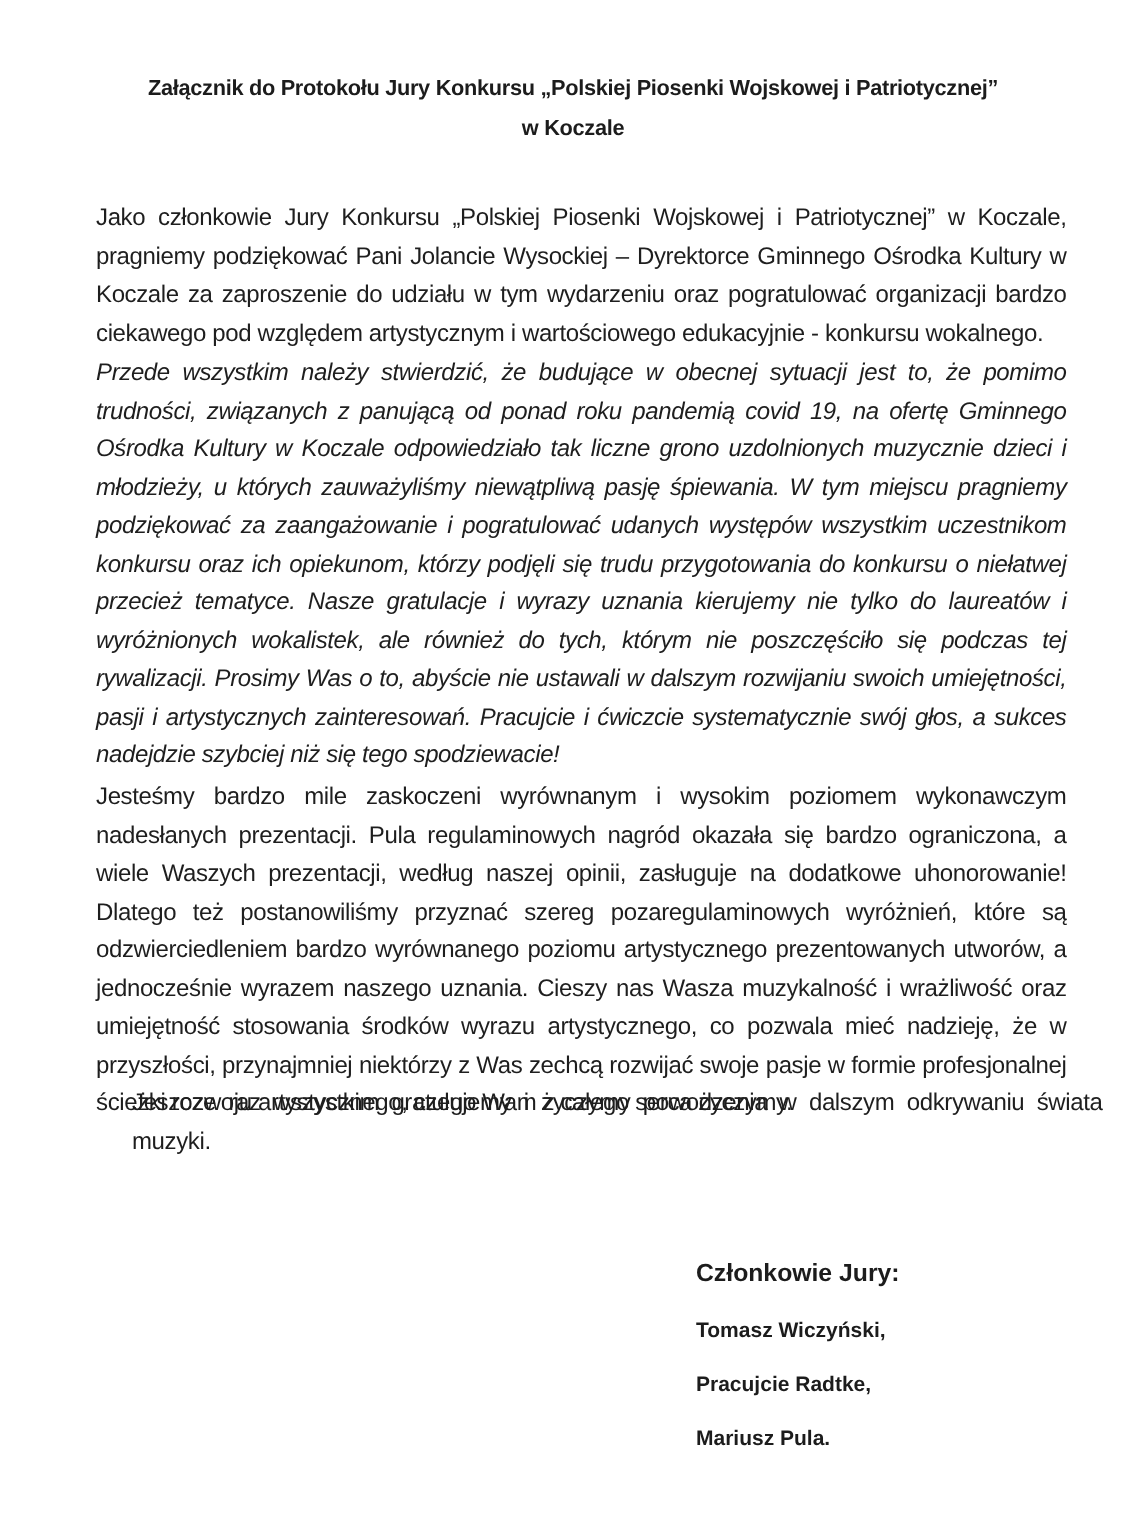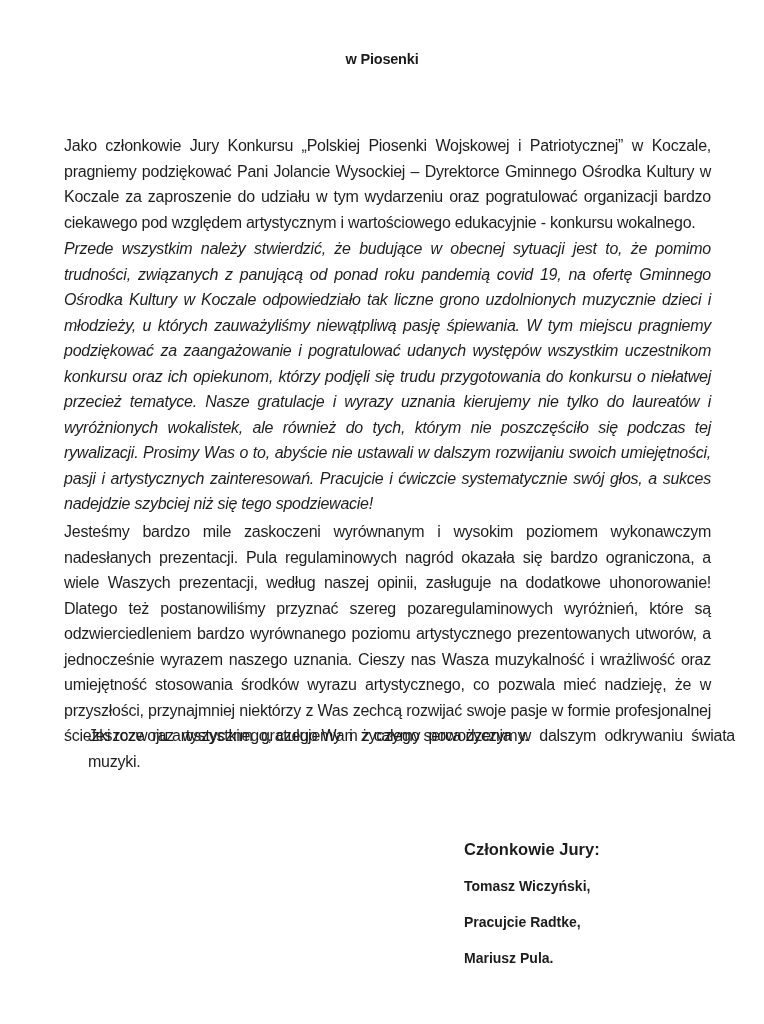--- a/index.html
+++ b/index.html
@@ -26,21 +26,22 @@
       position: absolute; left: 464px; top: 820px;
       font-weight: bold; color: #1c1c1c; margin-top: 18px;
     }
     .sign-title { font-size: 16.5px; margin: 0 0 15px 0; line-height: 22px; }
     .sign-name { font-size: 14px; line-height: 22px; margin: 0 0 14px 0; }
   </style>
 </head>
 <body>
 
 <div class="title">
-  <div>w Piosenki</div>
+  <div>Załącznik do Protokołu Jury Konkursu „Polskiej Piosenki  Wojskowej i Patriotycznej”</div>
+  <div>w Koczale</div>
 </div>
 
 <div class="body-text" id="p1">
   <p>Jako członkowie Jury Konkursu „Polskiej Piosenki Wojskowej i Patriotycznej” w Koczale, pragniemy podziękować Pani Jolancie Wysockiej – Dyrektorce Gminnego Ośrodka Kultury w Koczale za zaproszenie do udziału w tym wydarzeniu oraz pogratulować organizacji bardzo ciekawego pod względem artystycznym i wartościowego edukacyjnie - konkursu wokalnego.</p>
 </div>
 <div class="body-text" id="p2">
   <p>Przede wszystkim należy stwierdzić, że budujące w obecnej sytuacji jest to, że pomimo trudności,  związanych z panującą od ponad roku pandemią covid 19, na ofertę Gminnego Ośrodka Kultury w Koczale odpowiedziało tak liczne grono uzdolnionych muzycznie dzieci i młodzieży, u których zauważyliśmy niewątpliwą  pasję śpiewania. W tym miejscu pragniemy podziękować za zaangażowanie i pogratulować udanych występów wszystkim uczestnikom konkursu  oraz  ich opiekunom, którzy podjęli się trudu przygotowania do konkursu o niełatwej przecież  tematyce. Nasze gratulacje i wyrazy uznania kierujemy nie tylko do laureatów i wyróżnionych wokalistek, ale również do tych, którym nie poszczęściło się podczas tej rywalizacji. Prosimy Was o to, abyście nie ustawali w dalszym rozwijaniu swoich umiejętności, pasji i artystycznych zainteresowań. Pracujcie i ćwiczcie systematycznie swój głos, a sukces nadejdzie szybciej niż się tego spodziewacie!</p>
 </div>
 <div class="body-text" id="p3">
   <p>Jesteśmy bardzo mile zaskoczeni wyrównanym i wysokim poziomem wykonawczym nadesłanych prezentacji. Pula regulaminowych nagród okazała się bardzo ograniczona, a wiele Waszych prezentacji, według naszej opinii, zasługuje na dodatkowe uhonorowanie! Dlatego też  postanowiliśmy przyznać  szereg pozaregulaminowych wyróżnień, które  są odzwierciedleniem bardzo wyrównanego poziomu artystycznego prezentowanych utworów, a jednocześnie wyrazem naszego  uznania.  Cieszy nas Wasza muzykalność i wrażliwość  oraz umiejętność stosowania środków wyrazu artystycznego, co pozwala mieć nadzieję, że w przyszłości, przynajmniej niektórzy z Was zechcą rozwijać swoje pasje w formie profesjonalnej ścieżki rozwoju artystycznego, czego Wam z całego serca życzymy.</p>

